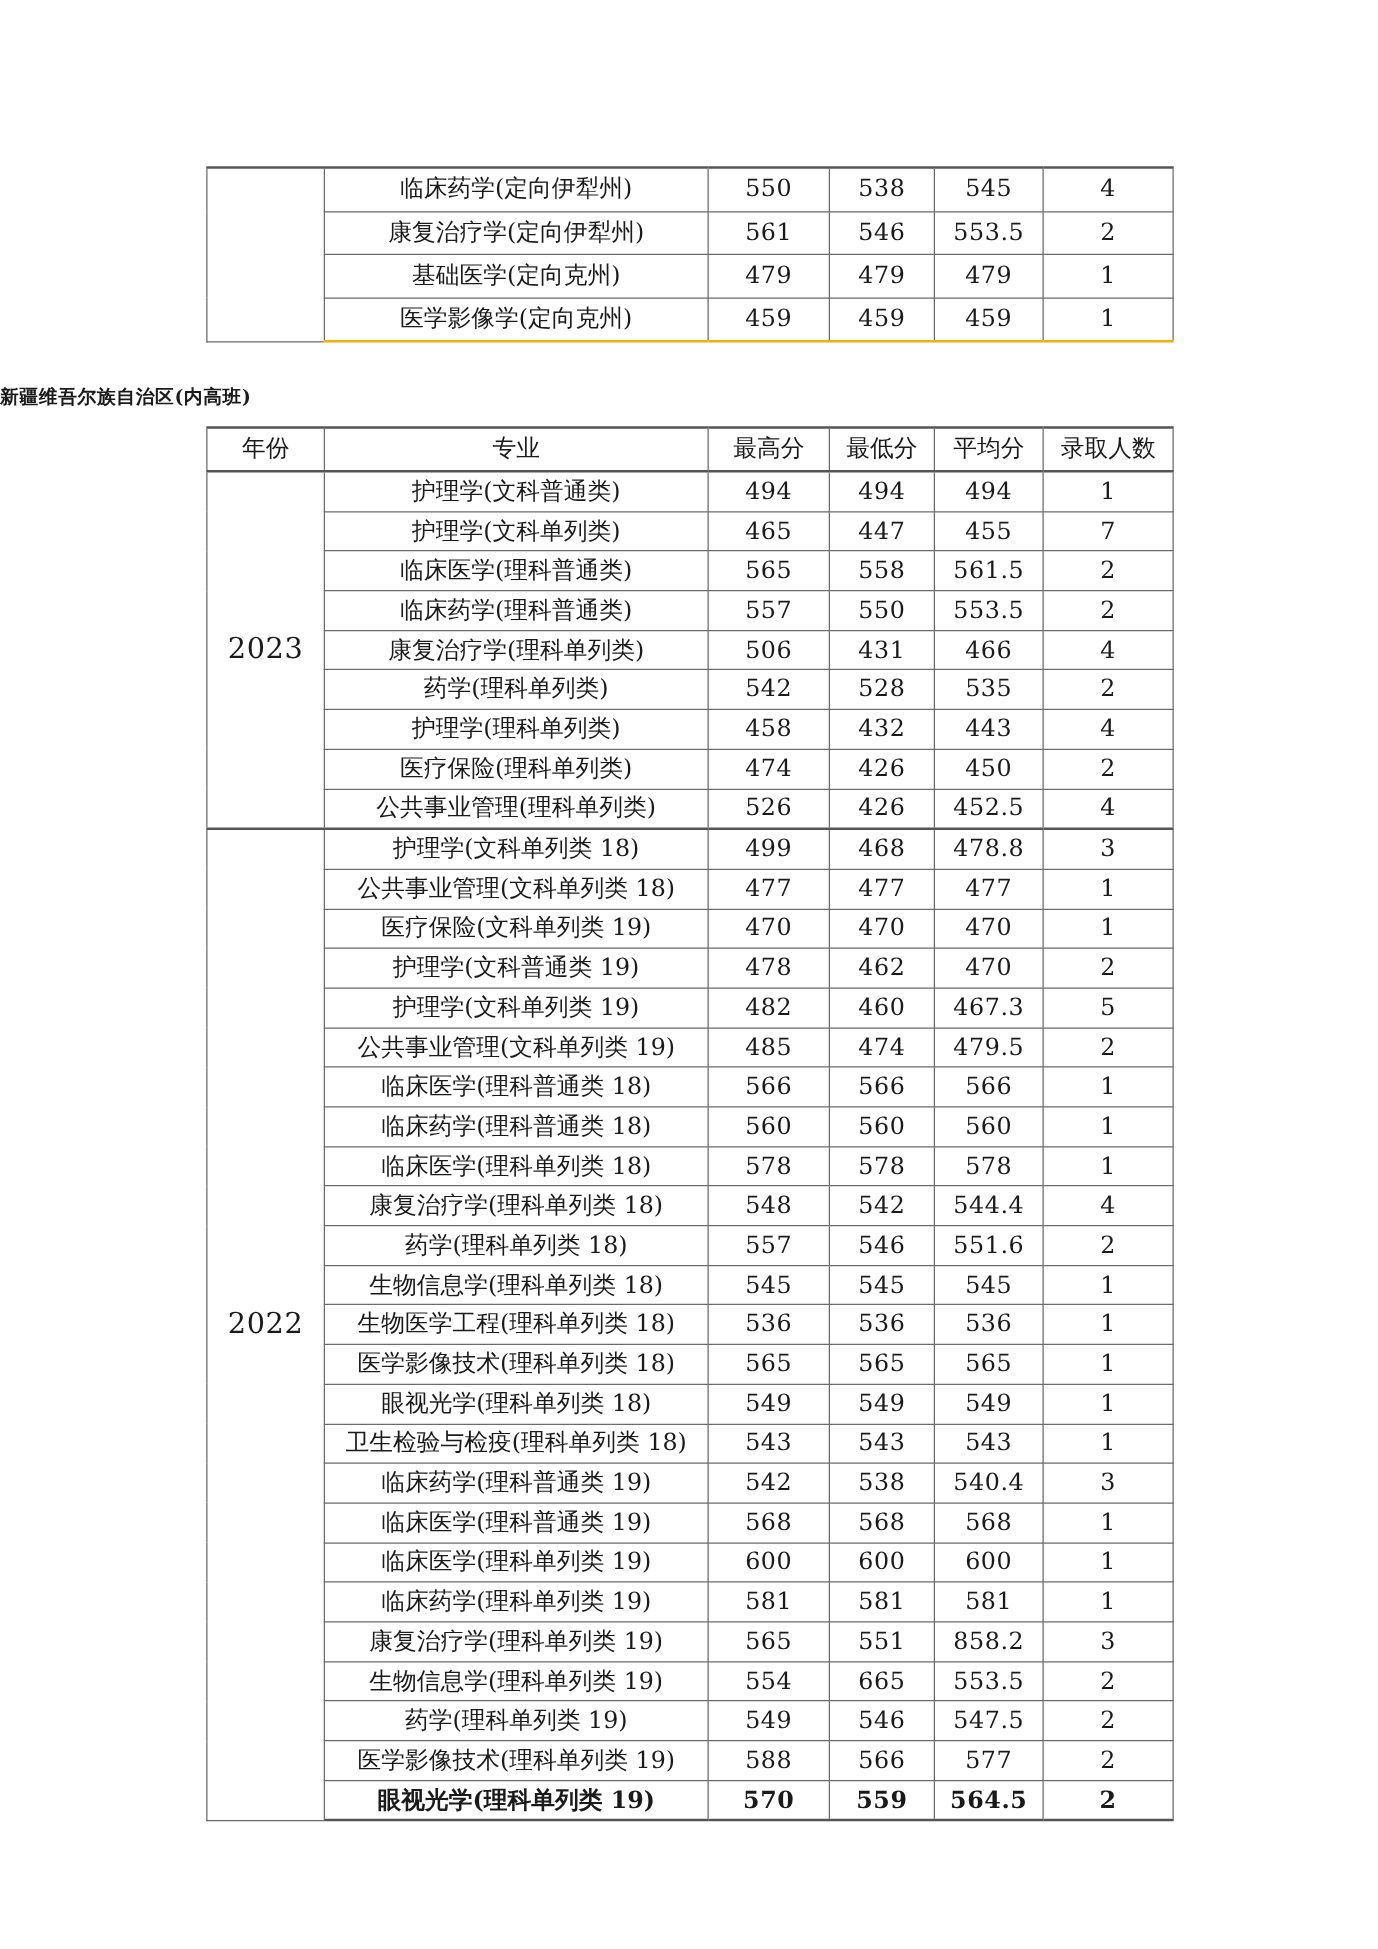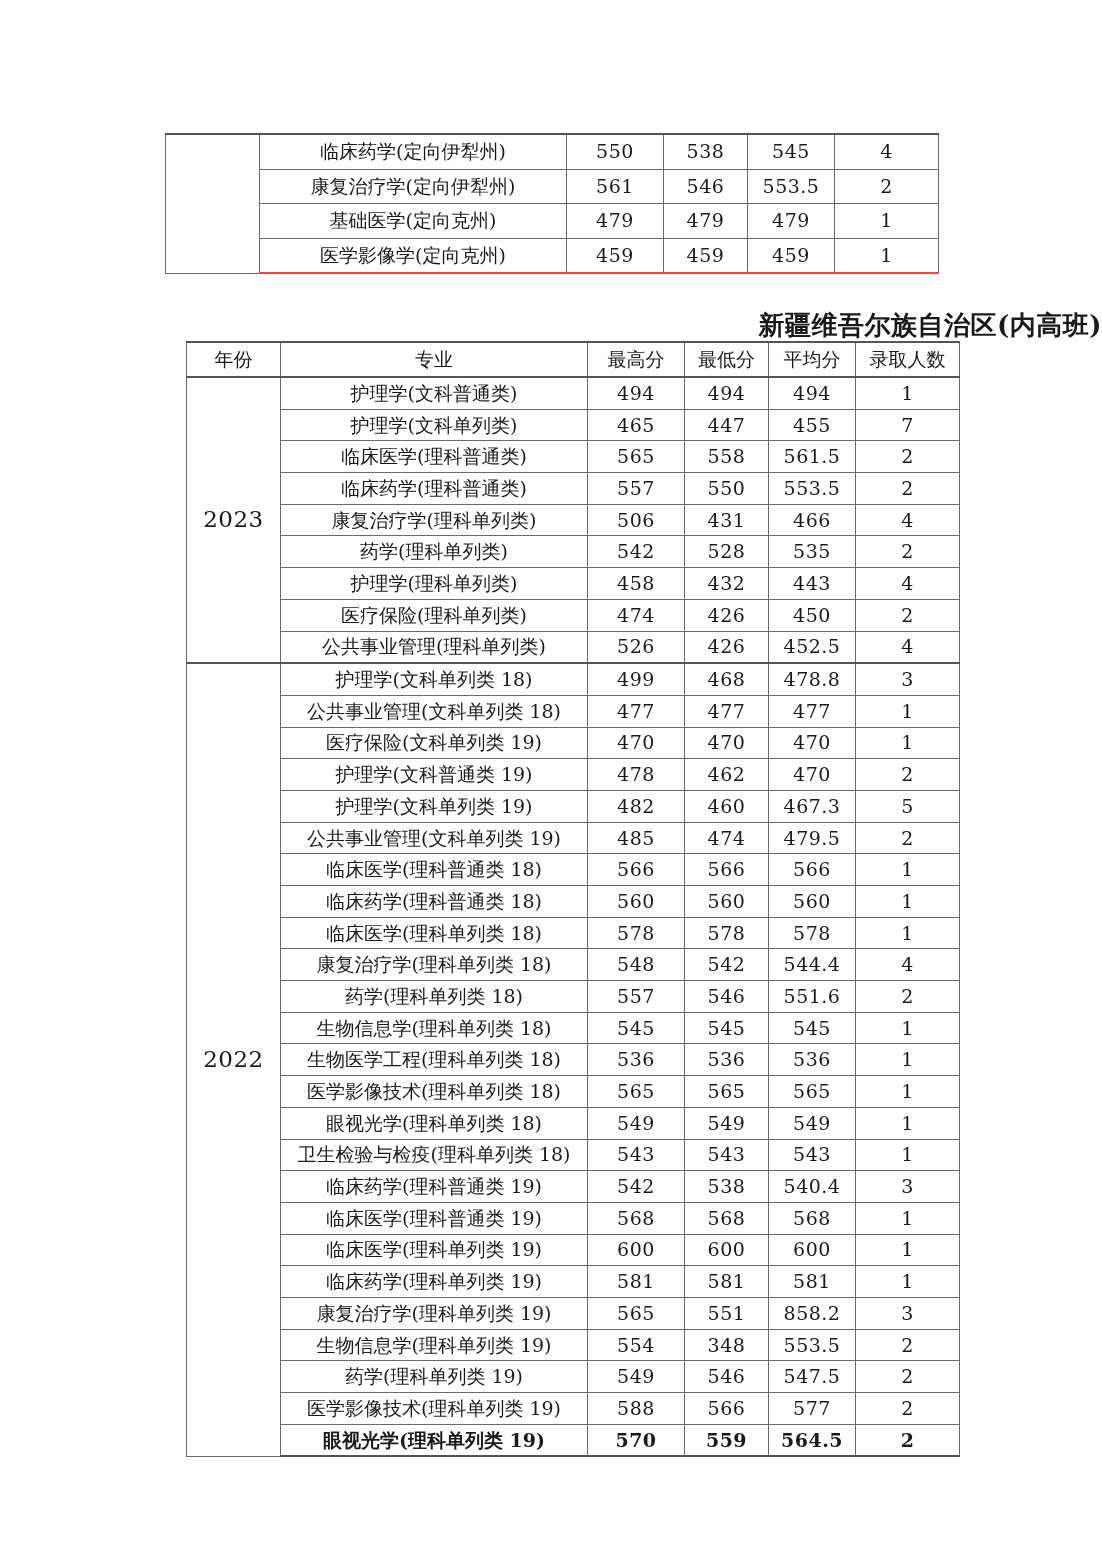--- a/index.html
+++ b/index.html
@@ -71,44 +71,44 @@
   #top-table { width: 773px; }
   #top-table td { height: 33.5px; }
   .blank-year { border-right: 1px solid #6b6b6b; }
 
   
   #section-title {
     position: absolute;
     left: 0;
     top: 308px;
     width: 1102px;
-    text-align: right;
-    font-size: 26px;
+    text-align: left;
+    font-size: 15px;
     font-weight: bold;
     letter-spacing: 0.5px;
     font-family: "DejaVu Serif", "Liberation Serif", serif;
   }
 
   
   #main-table-wrap {
     position: absolute;
     left: 165px;
     top: 341px;
   }
-  #main-table { width: 773px; margin-left: 21px; }
+  #main-table { width: 773px; }
   #main-table th { height: 33px; font-size: 19px; }
   #main-table td { height: 30.7px; }
 
   .hdr { font-weight: normal; }
 
   
   tr.section-break > td { border-top: 2px solid #555; text-align: center; }
   #main-table thead th { border-bottom: 2px solid #555; border-top: 2px solid #555; }
   #top-table tr:first-child > td { border-top: 2px solid #555; }
-  #top-table tr:last-child > td { border-bottom: 2px solid #ef4444; }
+  #top-table tr:last-child > td { border-bottom: 2px solid #eab308; }
   #main-table tbody tr:last-child > td { border-bottom: 2px solid #555; font-weight: bold; }
   #main-table tbody tr:last-child > td.year-open { border-bottom: none; }
 </style>
 </head>
 <body>
 
 <div class="page">
 
   <div id="top-table-wrap">
     <table class="grid" id="top-table">
@@ -385,21 +385,21 @@
           <tr class="rowh">
             <td class="major-cell">康复治疗学(理科单列类 19)</td>
             <td class="num">565</td>
             <td class="num">551</td>
             <td class="num">858.2</td>
             <td class="num">3</td>
           </tr>
           <tr class="rowh">
             <td class="major-cell">生物信息学(理科单列类 19)</td>
             <td class="num">554</td>
-            <td class="num">348</td>
+            <td class="num">665</td>
             <td class="num">553.5</td>
             <td class="num">2</td>
           </tr>
           <tr class="rowh">
             <td class="major-cell">药学(理科单列类 19)</td>
             <td class="num">549</td>
             <td class="num">546</td>
             <td class="num">547.5</td>
             <td class="num">2</td>
           </tr>

